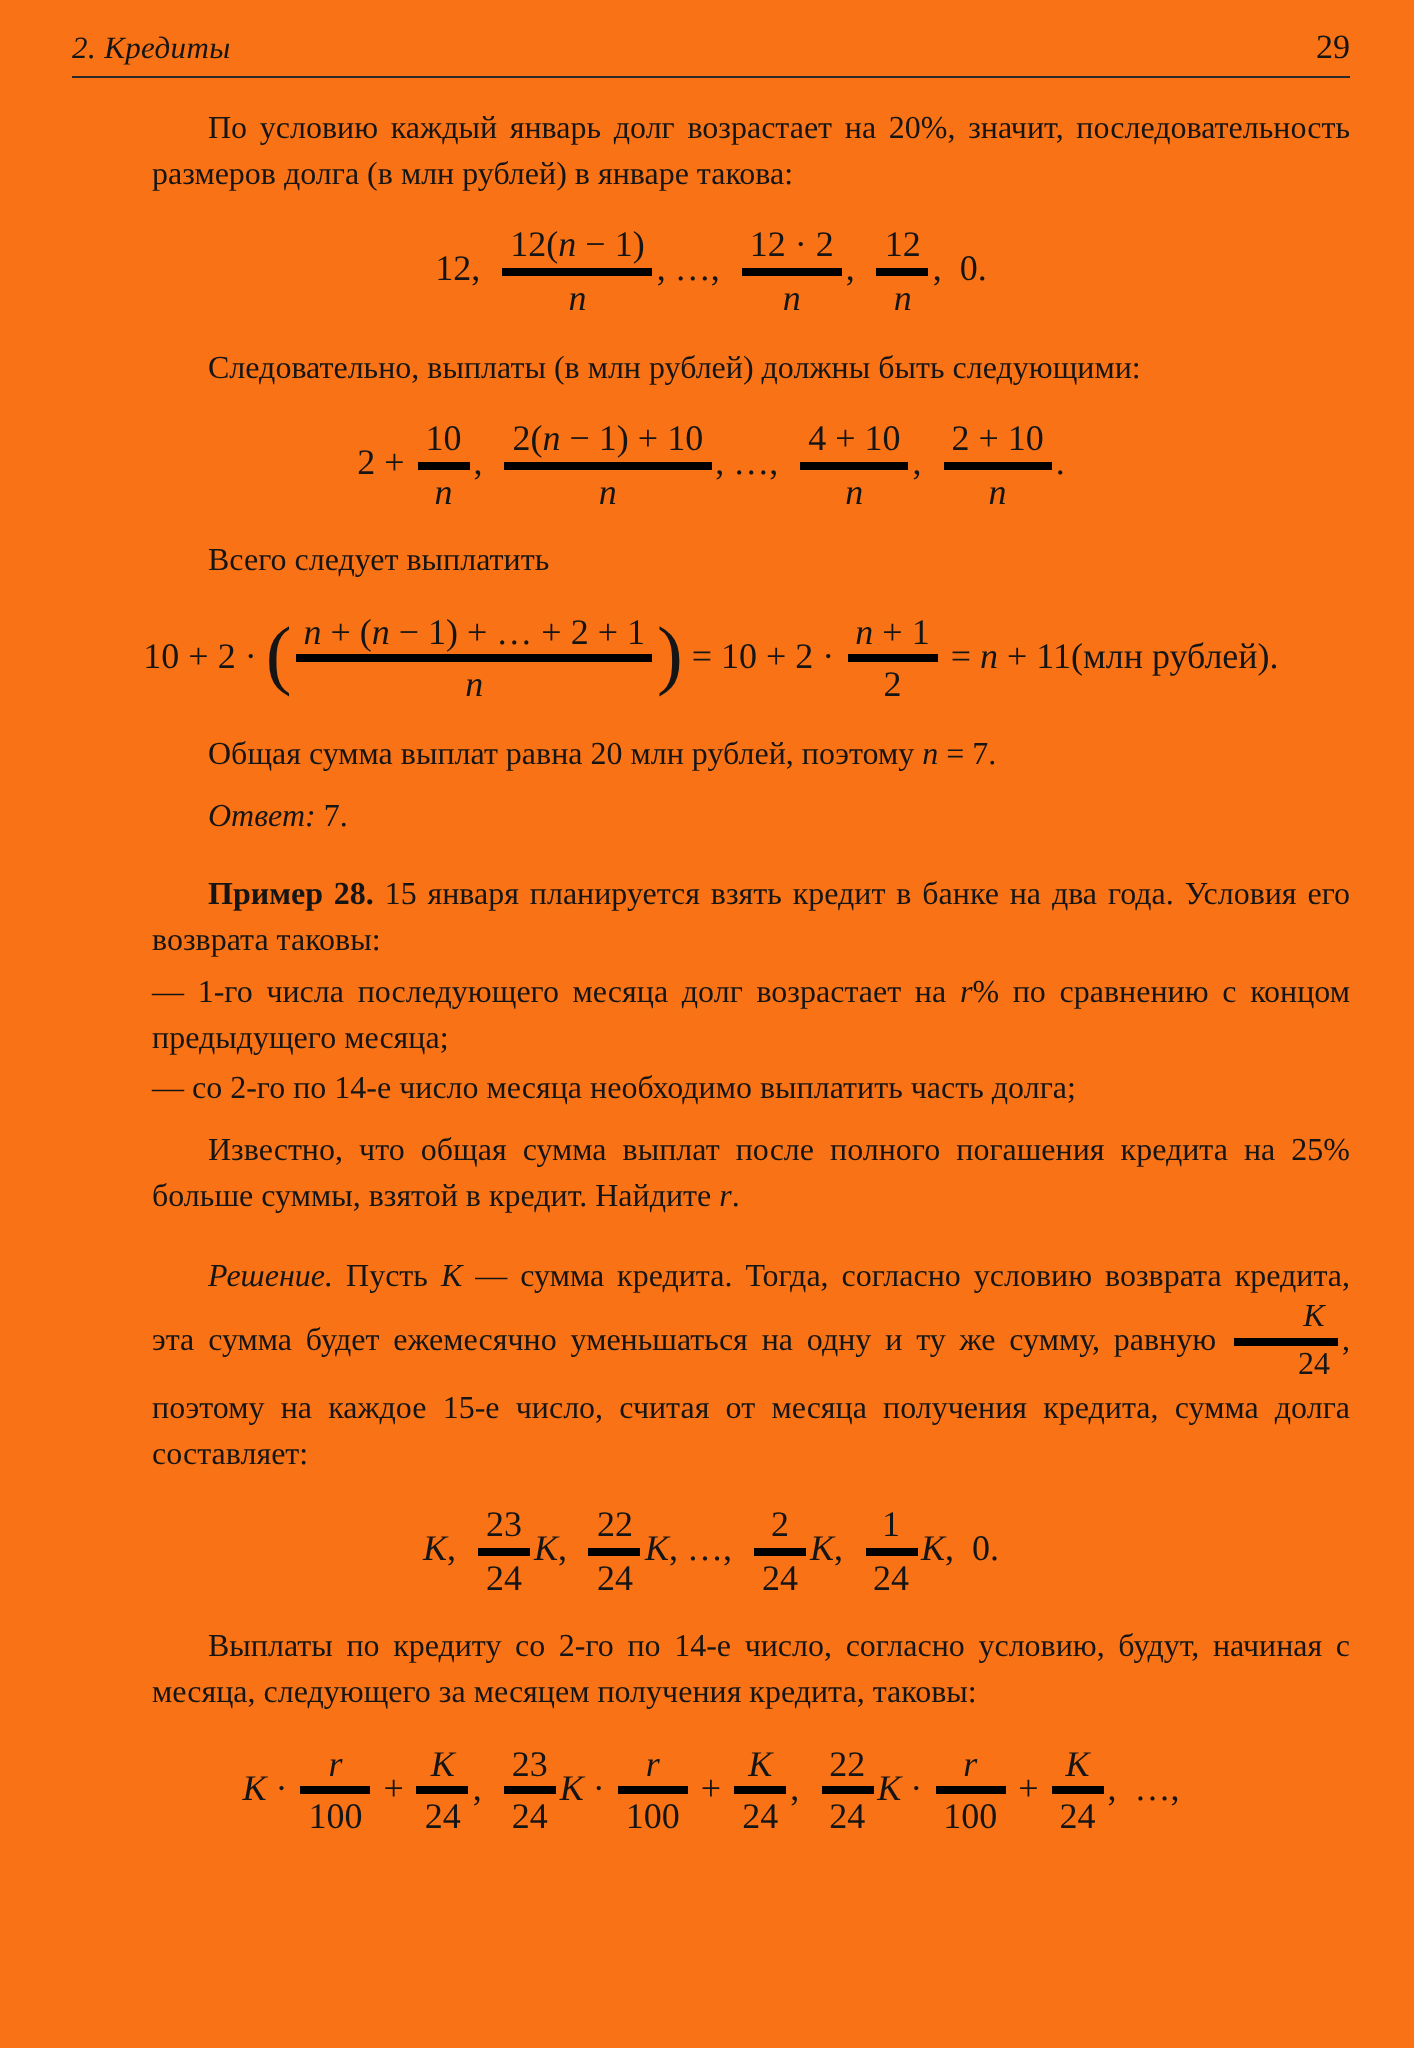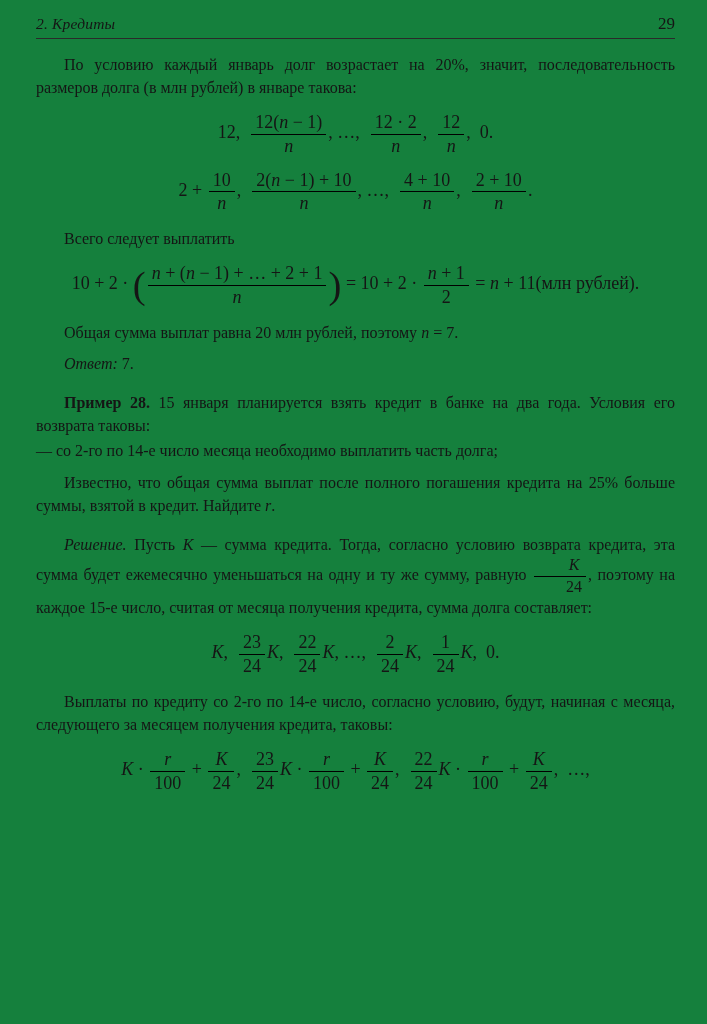--- a/index.html
+++ b/index.html
@@ -1,36 +1,36 @@
 <!DOCTYPE html>
 <html><head>
 <meta charset="utf-8">
 <style>
   * { margin:0; padding:0; box-sizing:border-box; }
   html,body { background:#e8e8e6; }
   body { width:707px; height:1024px; overflow:hidden;
          font-family:"Liberation Serif", serif; color:#151515; font-size:16px; }
-  .page { width:707px; height:1024px; background:#15803d; padding:14px 32px 0 36px; }
+  .page { width:707px; height:1024px; background:#f97316; padding:14px 32px 0 36px; }
 
   .header { display:flex; justify-content:space-between; align-items:baseline;
             border-bottom:1.6px solid #2a2a2a; padding-bottom:4px; }
   .header .sec { font-style:italic; font-size:15.5px; letter-spacing:0.2px; }
   .header .pg  { font-size:17px;margin-left:28px; }
 
-  p { text-align:justify; line-height:1.45; margin-top:8px; }
+  p { text-align:justify; line-height:1.45; margin-top:8px;margin-left:40px; }
   .indent { text-indent:28px; }
   .cond { margin-top:2px; }
   .mt-lg { margin-top:16px; }
 
   .bold { font-weight:bold; }
   .italic { font-style:italic; }
 
   .formula { text-align:center; margin:13px 0 13px 0; line-height:1.25; font-size:18px; white-space:nowrap; }
   .frac { display:inline-block; vertical-align:middle; text-align:center; margin:0 2px; line-height:1.15; }
-  .num { display:block; padding:0 4px 1px; border-bottom:1px solid #000000; }
+  .num { display:block; padding:0 4px 1px; border-bottom:4px solid #000000; }
   .den { display:block; padding:1px 4px 0; }
   .mvar { font-style:italic; }
   .mtxt { white-space:pre-wrap; }
   .bigp { font-size:215%; font-weight:300; line-height:0; vertical-align:middle; position:relative; top:-1px; }
 
   p .mtxt { white-space:normal; }
 </style>
 </head>
 <body>
 
@@ -38,33 +38,35 @@
 
   <div class="header">
     <span class="sec">2. Кредиты</span>
     <span class="pg">29</span>
   </div>
 
   <p class="indent" style="margin-top:14px">По условию каждый январь долг возрастает на 20%, значит, последовательность размеров долга (в млн рублей) в январе такова:</p>
 
   <div class="formula"><span class="mtxt">12,  </span><span class="frac"><span class="num"><span class="mtxt">12(</span><span class="mvar">n</span><span class="mtxt"> − 1)</span></span><span class="den"><span class="mvar">n</span></span></span><span class="mtxt">, …,  </span><span class="frac"><span class="num">12 · 2</span><span class="den"><span class="mvar">n</span></span></span><span class="mtxt">,  </span><span class="frac"><span class="num">12</span><span class="den"><span class="mvar">n</span></span></span><span class="mtxt">,  0.</span></div>
 
+  <p class="indent">Следовательно, выплаты (в млн рублей) должны быть следующими:</p>
 
   <div class="formula"><span class="mtxt">2 + </span><span class="frac"><span class="num">10</span><span class="den"><span class="mvar">n</span></span></span><span class="mtxt">,  </span><span class="frac"><span class="num"><span class="mtxt">2(</span><span class="mvar">n</span><span class="mtxt"> − 1) + 10</span></span><span class="den"><span class="mvar">n</span></span></span><span class="mtxt">, …,  </span><span class="frac"><span class="num">4 + 10</span><span class="den"><span class="mvar">n</span></span></span><span class="mtxt">,  </span><span class="frac"><span class="num">2 + 10</span><span class="den"><span class="mvar">n</span></span></span><span class="mtxt">.</span></div>
 
   <p class="indent">Всего следует выплатить</p>
 
   <div class="formula"><span class="mtxt">10 + 2 · </span><span class="bigp">(</span><span class="frac"><span class="num"><span class="mvar">n</span><span class="mtxt"> + (</span><span class="mvar">n</span><span class="mtxt"> − 1) + … + 2 + 1</span></span><span class="den"><span class="mvar">n</span></span></span><span class="bigp">)</span><span class="mtxt"> = 10 + 2 · </span><span class="frac"><span class="num"><span class="mvar">n</span><span class="mtxt"> + 1</span></span><span class="den">2</span></span><span class="mtxt"> = </span><span class="mvar">n</span><span class="mtxt"> + 11(млн рублей).</span></div>
 
   <p class="indent"><span class="mtxt">Общая сумма выплат равна 20 млн рублей, поэтому </span><span class="mvar">n</span><span class="mtxt"> = 7.</span></p>
 
   <p class="indent"><span class="italic">Ответ:</span><span> 7.</span></p>
 
   <p class="indent mt-lg"><span class="bold">Пример 28.</span><span> 15 января планируется взять кредит в банке на два года. Условия его возврата таковы:</span></p>
 
+  <p class="cond"><span class="mtxt">— 1-го числа последующего месяца долг возрастает на </span><span class="mvar">r</span><span class="mtxt">% по сравнению с концом предыдущего месяца;</span></p>
   <p class="cond">— со 2-го по 14-е число месяца необходимо выплатить часть долга;</p>
 
   <p class="indent"><span class="mtxt">Известно, что общая сумма выплат после полного погашения кредита на 25% больше суммы, взятой в кредит. Найдите </span><span class="mvar">r</span><span class="mtxt">.</span></p>
 
   <p class="indent mt-lg"><span class="italic">Решение.</span><span><span class="mtxt"> Пусть </span><span class="mvar">K</span><span class="mtxt"> — сумма кредита. Тогда, согласно условию возврата кредита, эта сумма будет ежемесячно уменьшаться на одну и ту же сумму, равную </span><span class="frac"><span class="num"><span class="mvar">K</span></span><span class="den">24</span></span><span class="mtxt">, поэтому на каждое 15-е число, считая от месяца получения кредита, сумма долга составляет:</span></span></p>
 
   <div class="formula"><span class="mvar">K</span><span class="mtxt">,  </span><span class="frac"><span class="num">23</span><span class="den">24</span></span><span class="mvar">K</span><span class="mtxt">,  </span><span class="frac"><span class="num">22</span><span class="den">24</span></span><span class="mvar">K</span><span class="mtxt">, …,  </span><span class="frac"><span class="num">2</span><span class="den">24</span></span><span class="mvar">K</span><span class="mtxt">,  </span><span class="frac"><span class="num">1</span><span class="den">24</span></span><span class="mvar">K</span><span class="mtxt">,  0.</span></div>
 
   <p class="indent">Выплаты по кредиту со 2-го по 14-е число, согласно условию, будут, начиная с месяца, следующего за месяцем получения кредита, таковы:</p>
 

